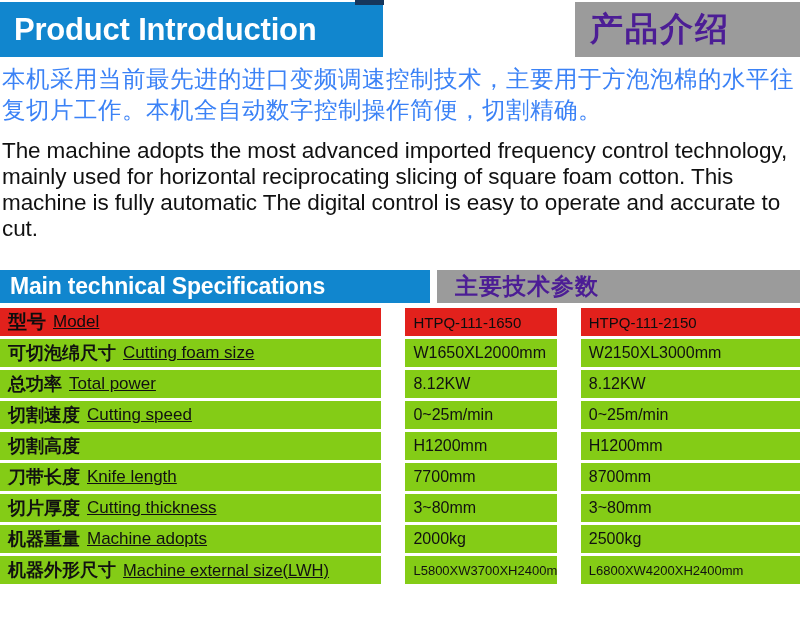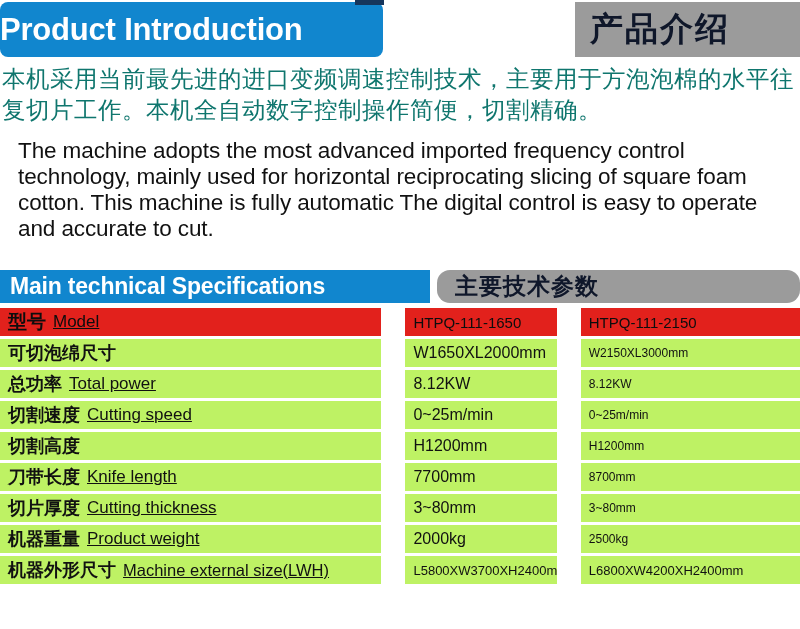--- a/index.html
+++ b/index.html
@@ -32,32 +32,32 @@
   .banner-blue {
     background: #1186ce;
     color: #ffffff;
     display: flex;
     align-items: center;
     font-weight: bold;
     letter-spacing: -0.2px;
   }
   .banner-gray {
     background: #9b9b9b;
-    color: #0f172a;
+    color: #4c1d95;
     display: flex;
     align-items: center;
     font-weight: bold;
   }
 
   
   #intro-banner { height: 55px; margin-top: 2px; }
   #intro-banner .banner-blue {
     width: 383px;
     font-size: 31px;
-    border-radius: 8px;
+    padding-left: 14px;
   }
   #intro-banner .spacer { width: 192px; }
   #intro-banner .banner-gray {
     width: 225px;
     font-size: 33px;
     padding-left: 15px;
     letter-spacing: 2px;
     font-family: "DejaVu Sans", sans-serif;
   }
 
@@ -68,66 +68,65 @@
     font-size: 23px;
     padding-left: 10px;
   }
   #spec-banner .spacer { width: 7px; }
   #spec-banner .banner-gray {
     width: 363px;
     font-size: 23px;
     padding-left: 18px;
     letter-spacing: 1px;
     font-family: "DejaVu Sans", sans-serif;
-    border-radius: 13px;
   }
 
   
   .para-cn {
     font-family: "DejaVu Sans", sans-serif;
     font-size: 23.5px;
     line-height: 31px;
-    color: #0f766e;
+    color: #3b82f6;
     padding: 7px 2px 0 2px;
     letter-spacing: 0.5px;
   }
   .para-en {
     font-size: 22.5px;
     line-height: 26px;
     color: #111111;
-    padding: 12px 2px 0 18px;
+    padding: 12px 2px 0 2px;
     letter-spacing: -0.1px;
   }
 
   
   .spec-table {
     margin-top: 5px;
     display: flex;
     flex-direction: column;
     gap: 3px;
   }
   .spec-row {
     display: flex;
     gap: 24px;
     height: 28px;
   }
   .cell {
     display: flex;
     align-items: center;
-    background: #bef264;
+    background: #84cc16;
     color: #111111;
     padding-left: 8px;
     white-space: nowrap;
     overflow: hidden;
   }
   .cell.label { width: 404px; font-size: 17px; font-family: "DejaVu Sans", sans-serif; }
   .cell.label .cn { font-weight: bold; font-size: 18px; }
   .cell.label .en { font-family: "Liberation Sans", sans-serif; margin-left: 7px; font-size: 17px; text-decoration: underline; }
   .cell.v1 { width: 160px; font-size: 16px; }
-  .cell.v2 { width: 232px; font-size: 12px; }
+  .cell.v2 { width: 232px; font-size: 16px; }
 
   .spec-row.head .cell { background: #e2211c; color: #0d0d0d; }
   .spec-row.head .cell.label .cn { font-size: 19px; }
   .spec-row.head .cell.v1,
   .spec-row.head .cell.v2 { font-size: 15px; }
 
   
   .spec-row.small .cell.label .en { font-size: 16.5px; }
   .spec-row.small .cell.v1,
   .spec-row.small .cell.v2 { font-size: 13px; }
@@ -160,20 +159,21 @@
       <span class="cn">型号</span>
       <span class="en">Model</span>
     </div>
     <div class="cell v1">HTPQ-111-1650</div>
     <div class="cell v2">HTPQ-111-2150</div>
   </div>
 
   <div class="spec-row">
     <div class="cell label">
       <span class="cn">可切泡绵尺寸</span>
+      <span class="en">Cutting foam size</span>
     </div>
     <div class="cell v1">W1650XL2000mm</div>
     <div class="cell v2">W2150XL3000mm</div>
   </div>
 
   <div class="spec-row">
     <div class="cell label">
       <span class="cn">总功率</span>
       <span class="en">Total power</span>
     </div>
@@ -212,21 +212,21 @@
       <span class="cn">切片厚度</span>
       <span class="en">Cutting thickness</span>
     </div>
     <div class="cell v1">3~80mm</div>
     <div class="cell v2">3~80mm</div>
   </div>
 
   <div class="spec-row">
     <div class="cell label">
       <span class="cn">机器重量</span>
-      <span class="en">Product weight</span>
+      <span class="en">Machine adopts</span>
     </div>
     <div class="cell v1">2000kg</div>
     <div class="cell v2">2500kg</div>
   </div>
 
   <div class="spec-row small">
     <div class="cell label">
       <span class="cn">机器外形尺寸</span>
       <span class="en">Machine external size(LWH)</span>
     </div>

